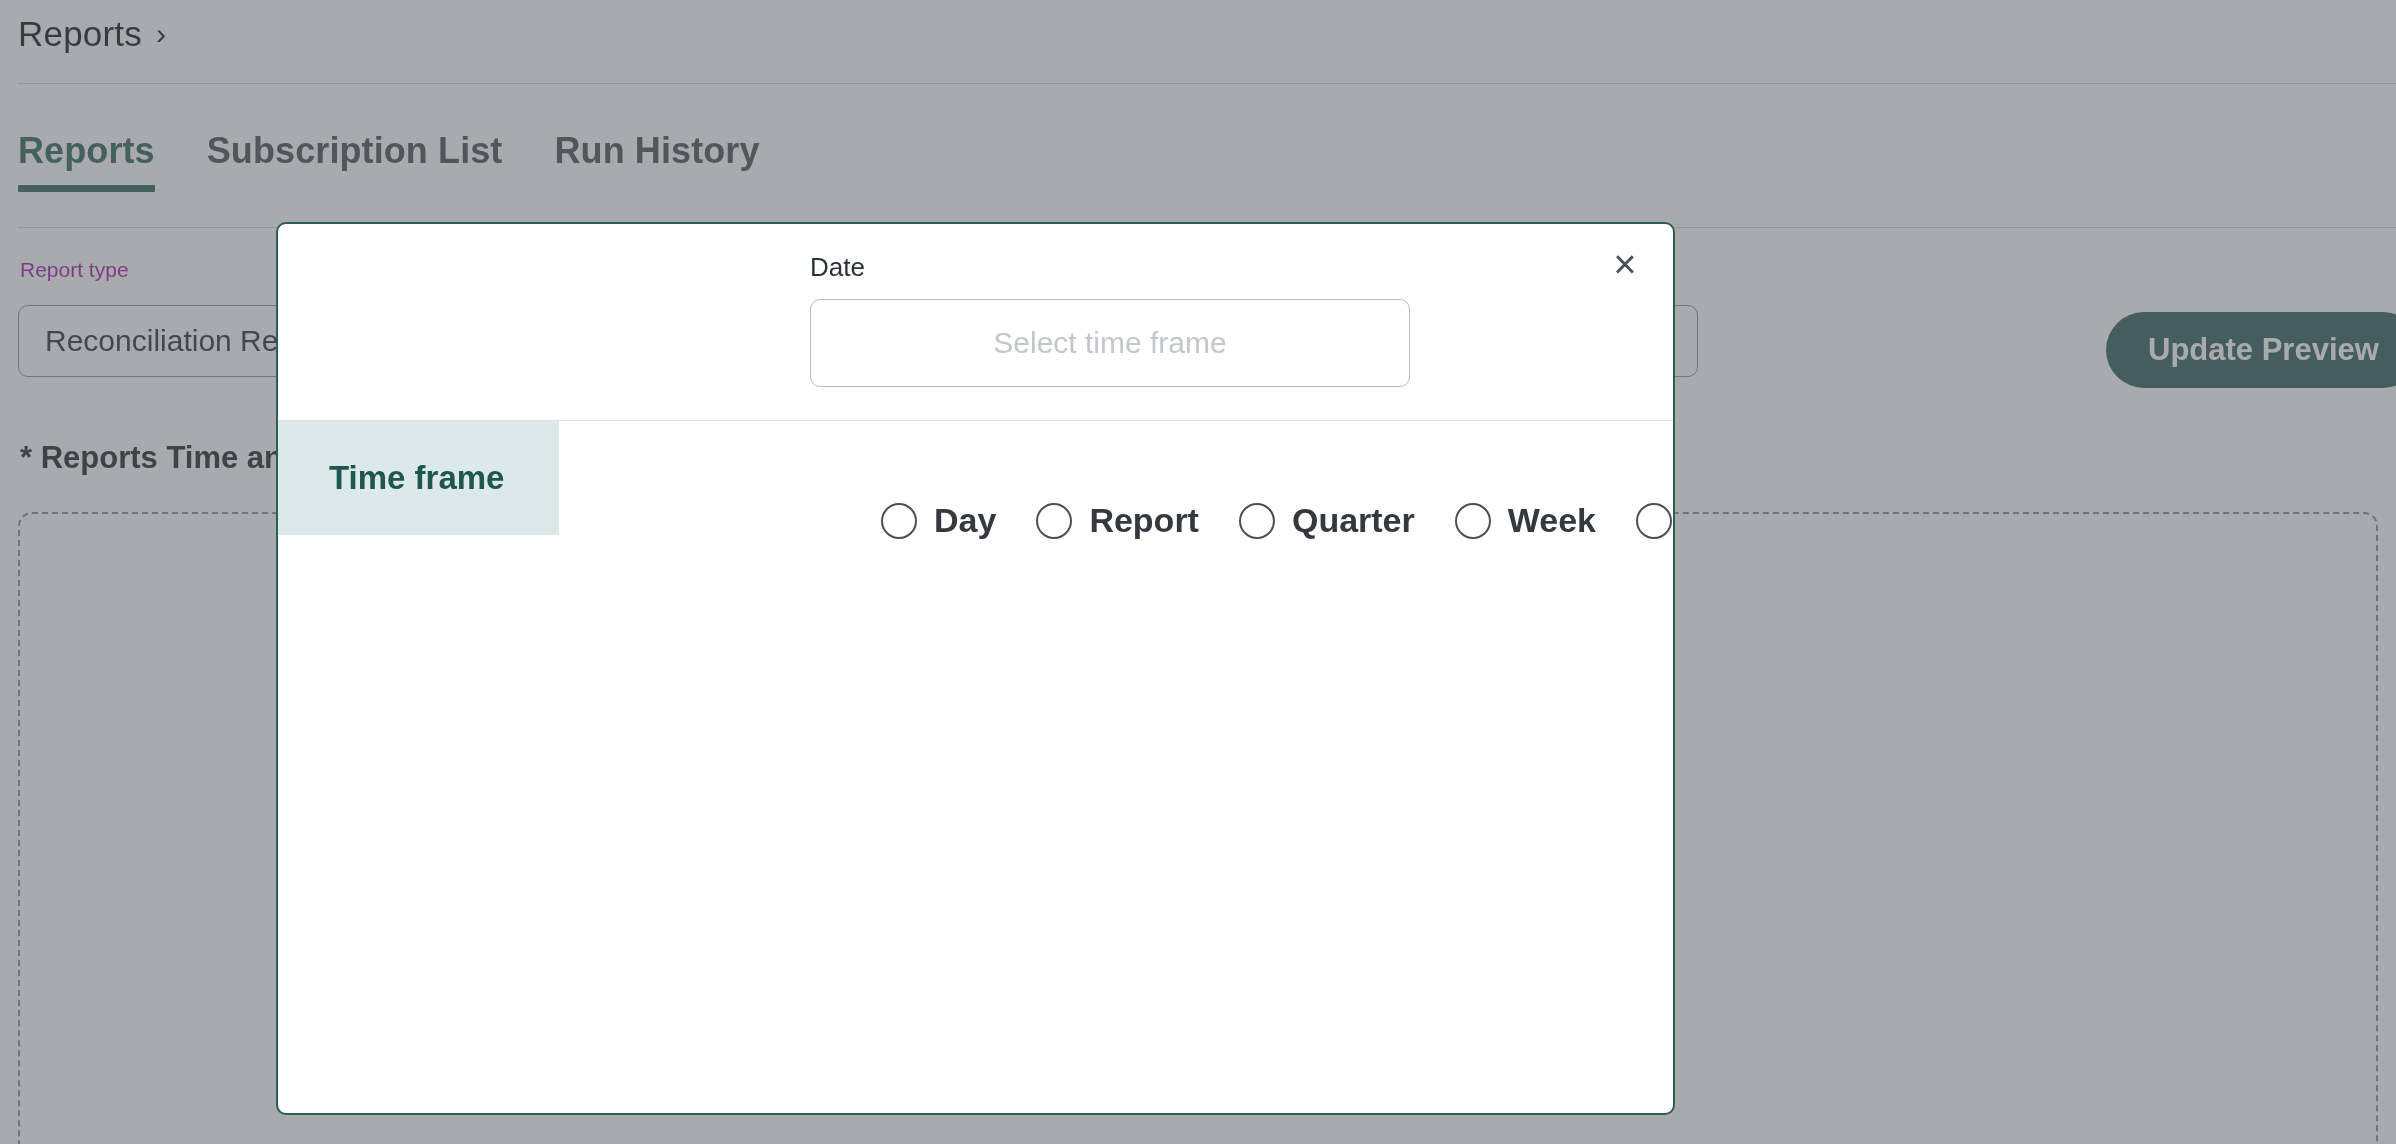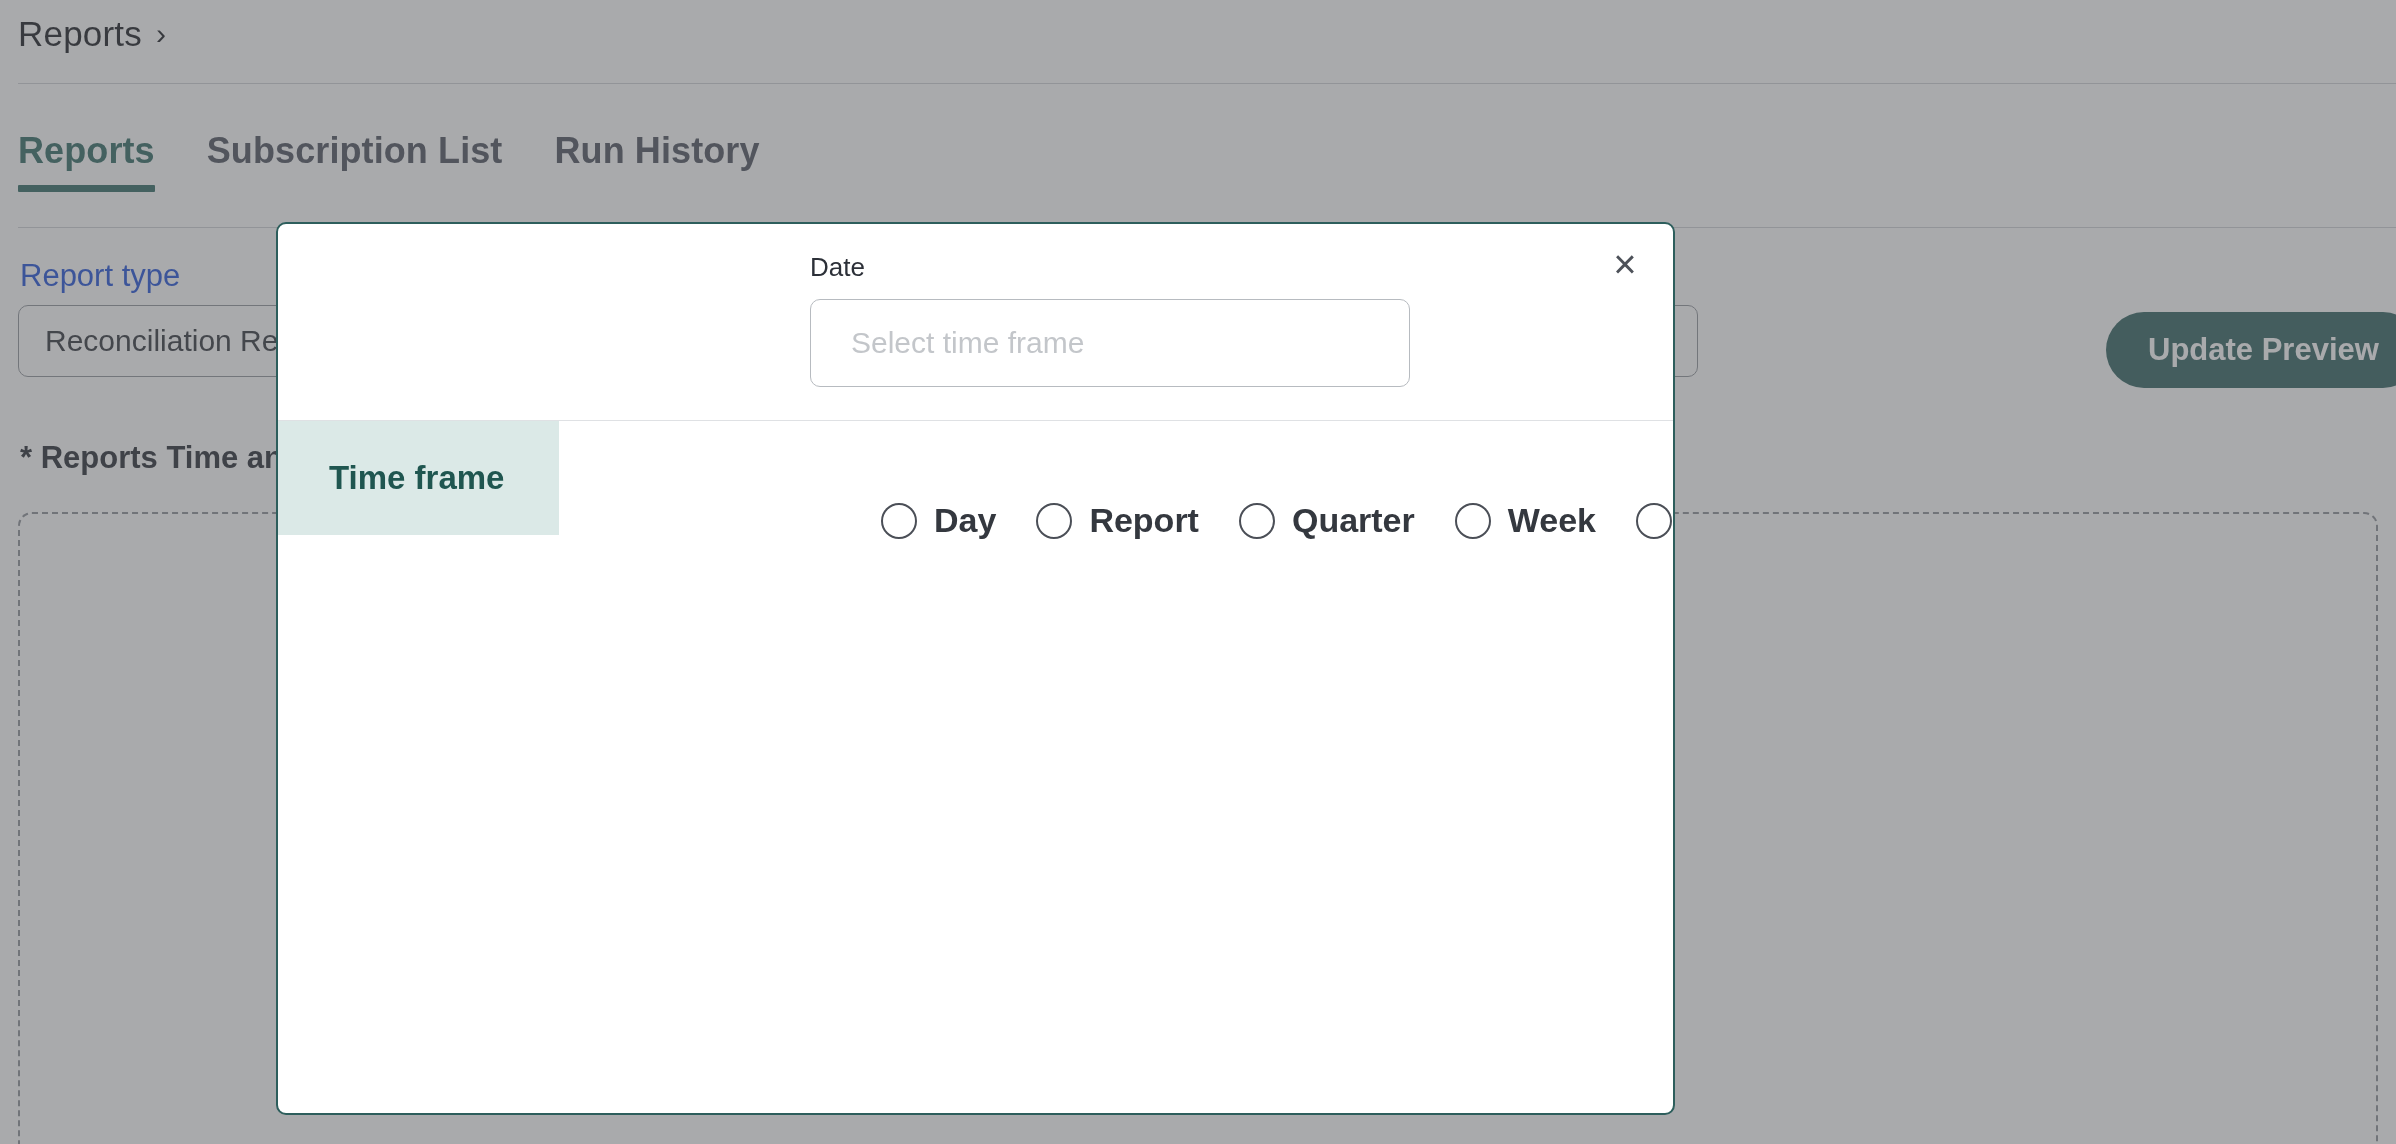--- a/index.html
+++ b/index.html
@@ -39,21 +39,21 @@
   .tab.active::after {
     content: ""; position: absolute; left: 0; right: 0; bottom: 0;
     height: 7px; background: #2d6760; border-radius: 1px;
   }
   .tabs-rule {
     position: absolute; left: 18px; right: 0; top: 227px; height: 1px;
     background: #cfd2d6;
   }
 
   .field-label {
-    position: absolute; font-size: 31px; color: #1d4ed8; font-weight: 400;
+    position: absolute; font-size: 21px; color: #a21caf; font-weight: 400;
   }
   #report-type-label { left: 20px; top: 258px; }
 
   .select-box {
     position: absolute; left: 18px; top: 305px; width: 1680px; height: 72px;
     border: 1px solid #8f939a; border-radius: 10px;
     display: flex; align-items: center; padding: 0 26px;
     font-size: 30px; color: #2c3038; font-weight: 400; background: transparent;
   }
 
@@ -106,20 +106,21 @@
   .date-label {
     font-size: 26px; color: #2c3038; font-weight: 400;
     margin-bottom: 16px; display: block;
   }
   .date-input {
     width: 600px; height: 88px;
     border: 1px solid #b7bbc0; border-radius: 10px;
     font-size: 30px; font-family: "Liberation Sans", sans-serif;
     color: #2c3038; padding: 0 40px; background: #fff;
     outline: none;
+    text-align: center;
   }
   .date-input::placeholder { color: #c3c6ca; }
 
   .modal-rule {
     position: absolute; left: 0; right: 0; top: 196px;
     height: 1px; background: #dfe1e4;
   }
 
   .side-nav {
     position: absolute; left: 0; top: 197px; width: 281px; bottom: 0;

